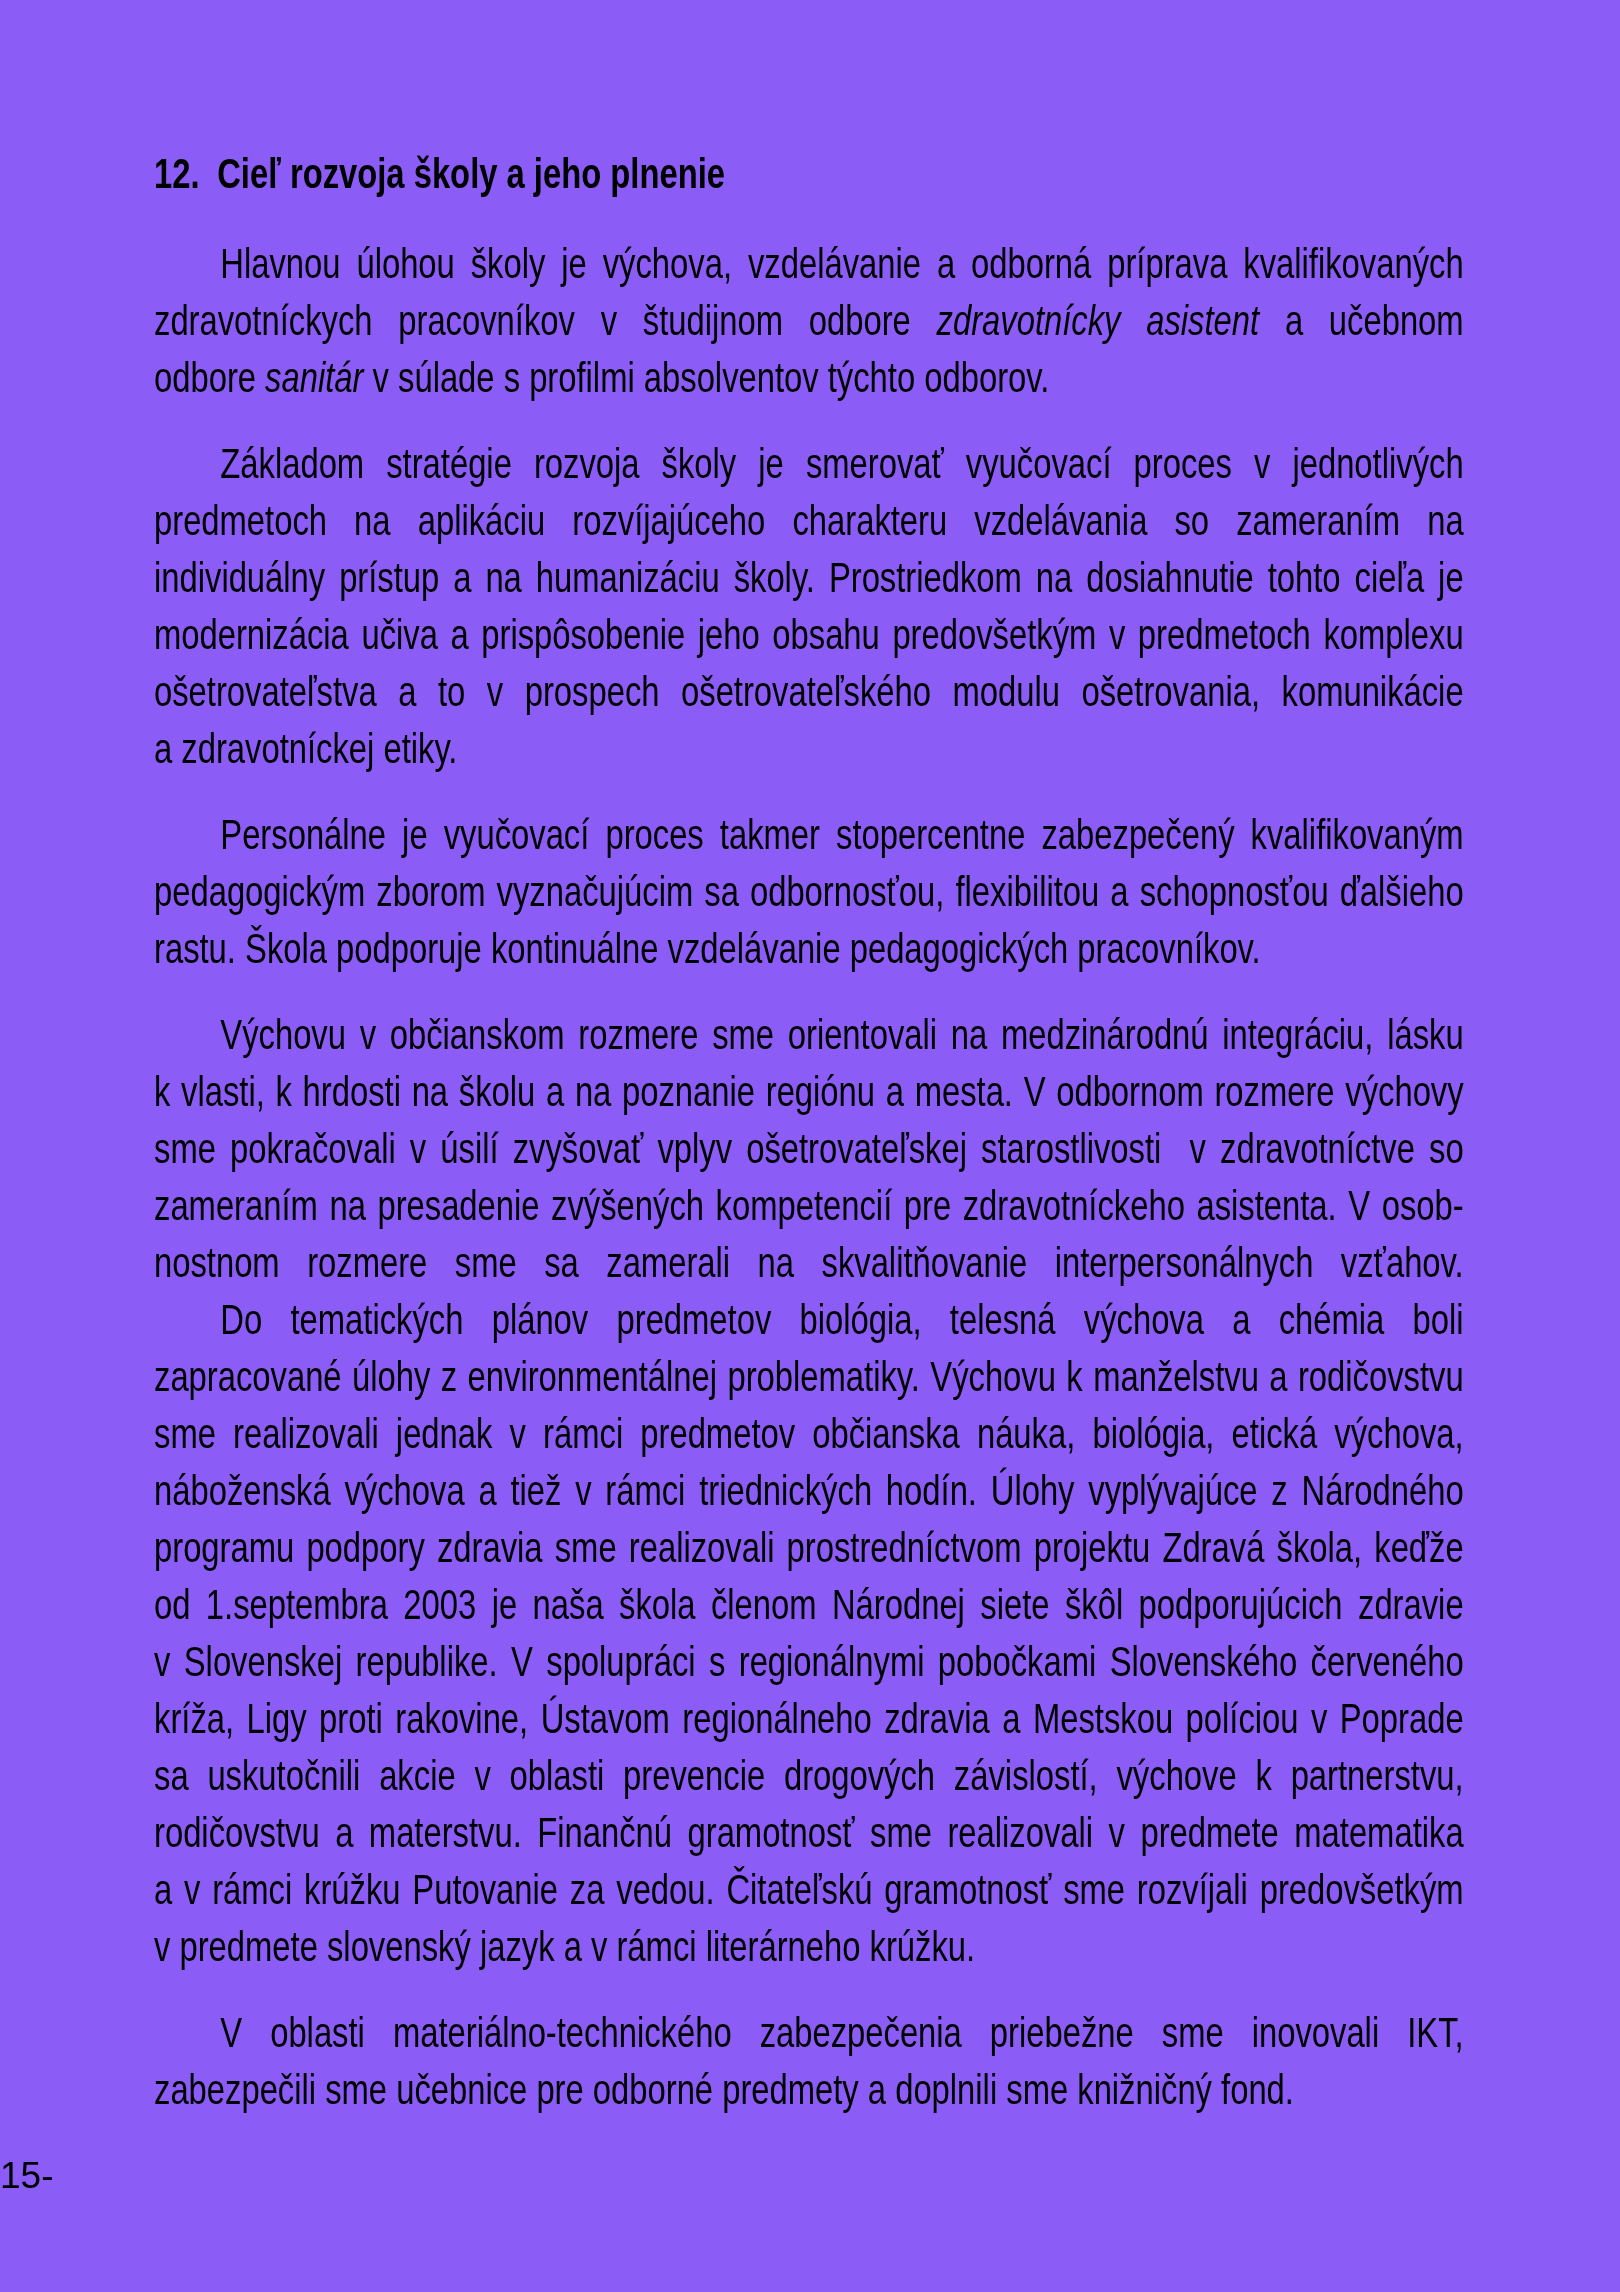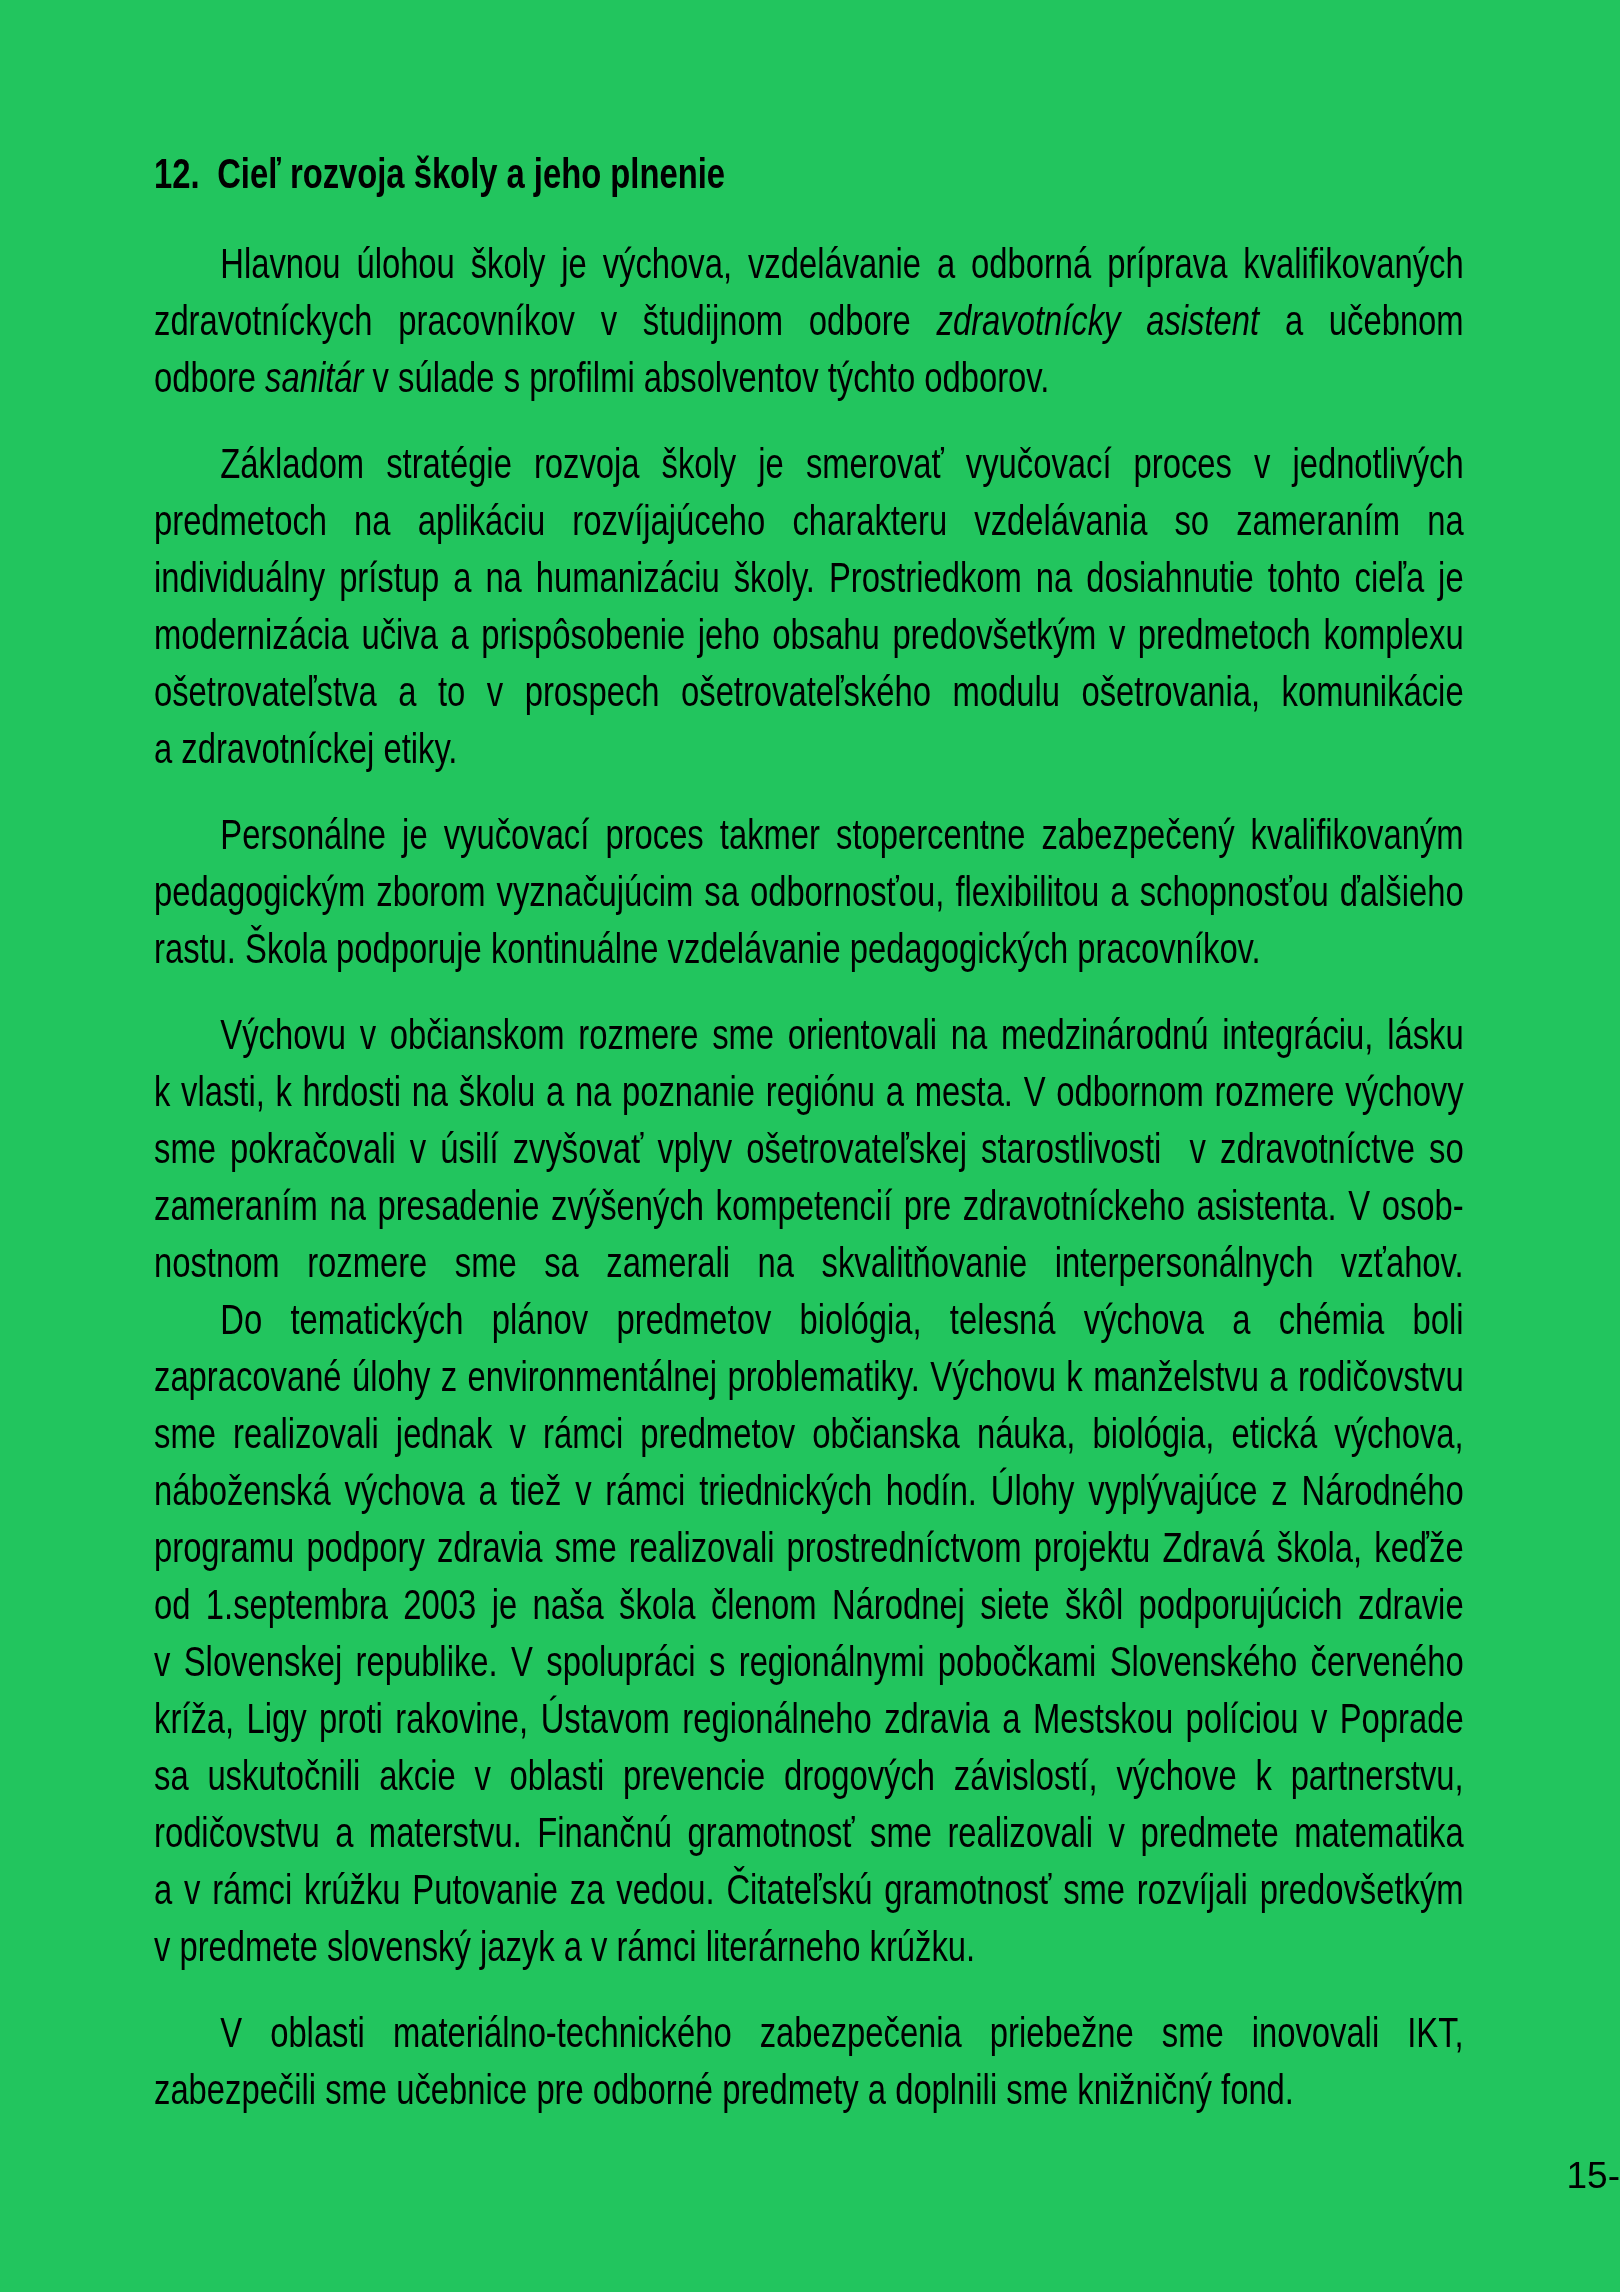--- a/index.html
+++ b/index.html
@@ -1,20 +1,20 @@
 <!DOCTYPE html>
 <html><head>
 <meta charset="utf-8">
 <style>
   html, body { margin: 0; padding: 0; background: #ffffff; }
   .page {
     position: relative;
     width: 1620px;
     height: 2293px;
-    background: #22c55e;
+    background: #8b5cf6;
     overflow: hidden;
     font-family: "Liberation Sans", "DejaVu Sans", sans-serif;
     color: #000000;
   }
   
   .doc {
     position: absolute;
     left: 154px;
     top: 145px;
     width: 1679px;
@@ -39,21 +39,21 @@
     white-space: normal;
   }
   .line.align-left { text-align: left; text-align-last: left; }
   .line.indent { text-indent: 85px; }
   .italic { font-style: italic; }
   .page-number {
     position: absolute;
     top: 2154px;
     left: 0;
     width: 100%;
-    text-align: right;
+    text-align: left;
     font-size: 37px;
     line-height: 43px;
   }
 </style>
 </head>
 <body>
 
 <div class="page">
   <div class="doc">
     <div class="title">

